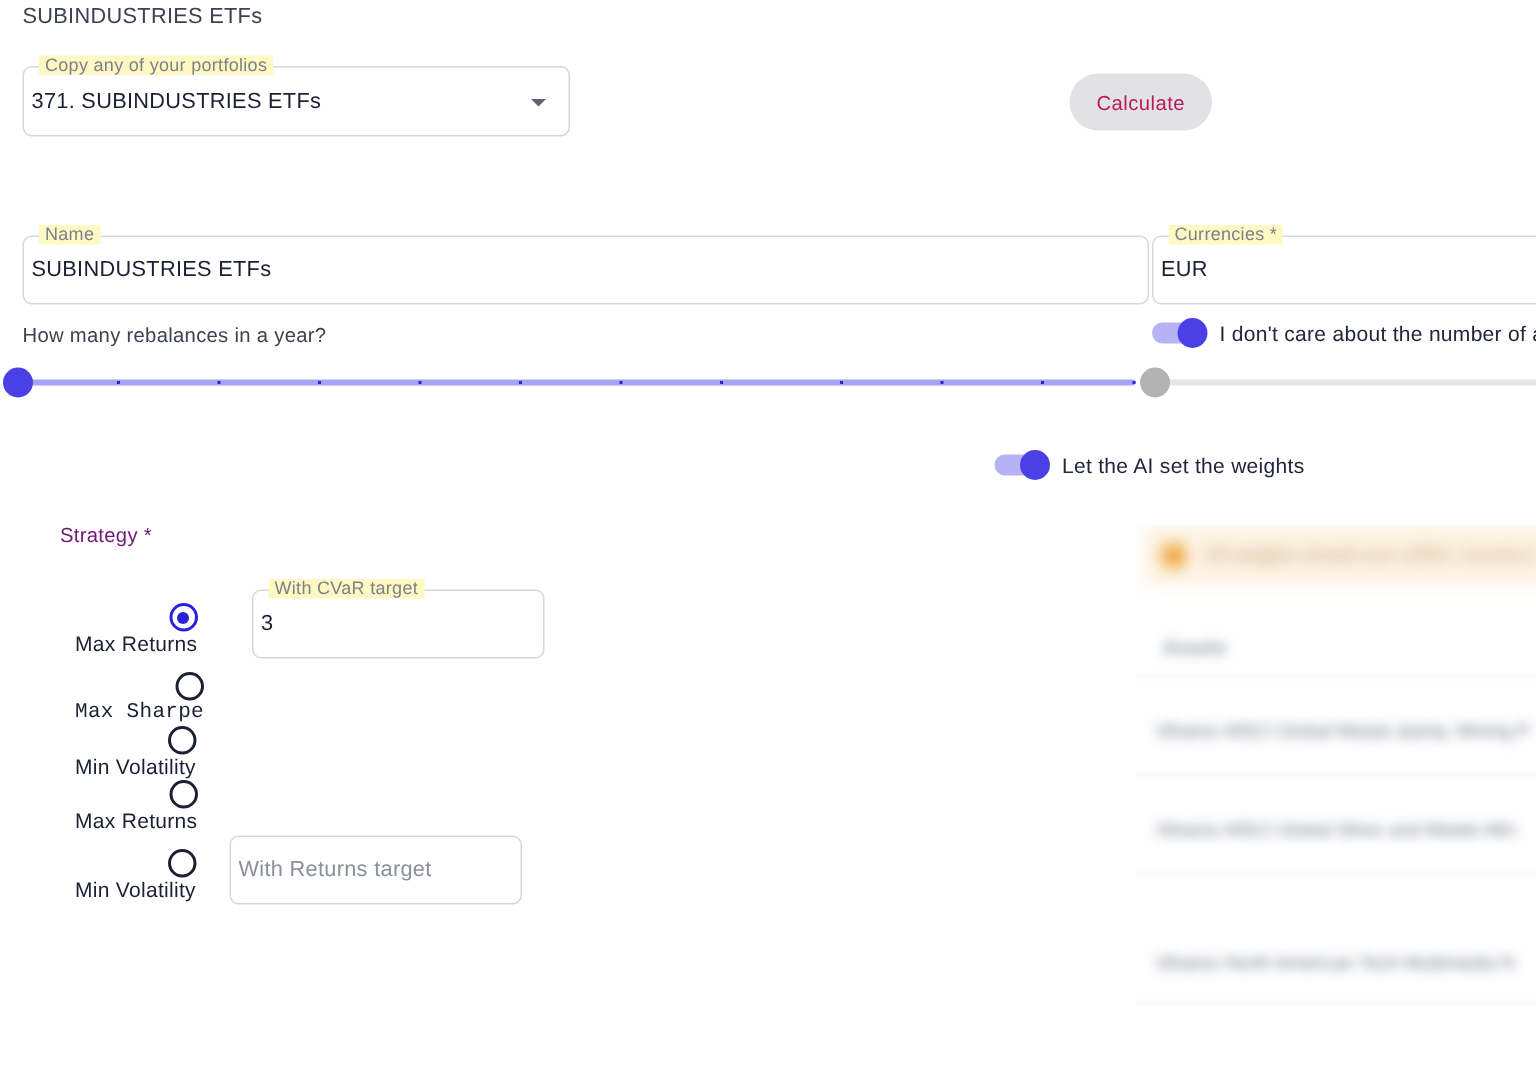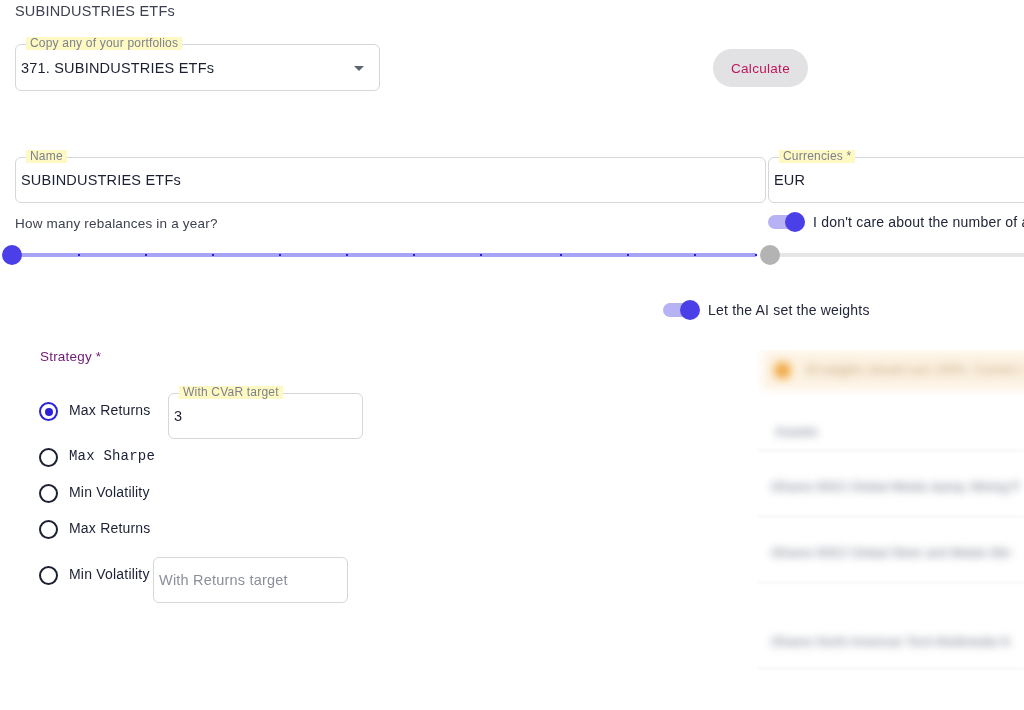--- a/index.html
+++ b/index.html
@@ -99,21 +99,21 @@
   .toggle-label {
     margin-left: 11px; font-size: 14px; color: #22263a; letter-spacing: .2px;
     white-space: nowrap;
   }
 
   
   .strategy-title {
     position: absolute; left: 40px; top: 349px;
     font-size: 13.5px; color: #701a75; letter-spacing: .2px;
   }
-  .radio-row { position: absolute; display: flex; align-items: flex-start; }
+  .radio-row { position: absolute; display: flex; align-items: flex-end; flex-direction: column; }
   .radio {
     position: relative; width: 19px; height: 19px; border-radius: 50%;
     border: 2px solid #1c2033; flex: none;
   }
   .radio.checked { border-color: #2a22d8; }
   .radio.checked::after {
     content: ""; position: absolute; left: 3.5px; top: 3.5px;
     width: 8px; height: 8px; border-radius: 50%; background: #2a22d8;
   }
   .radio-label {

